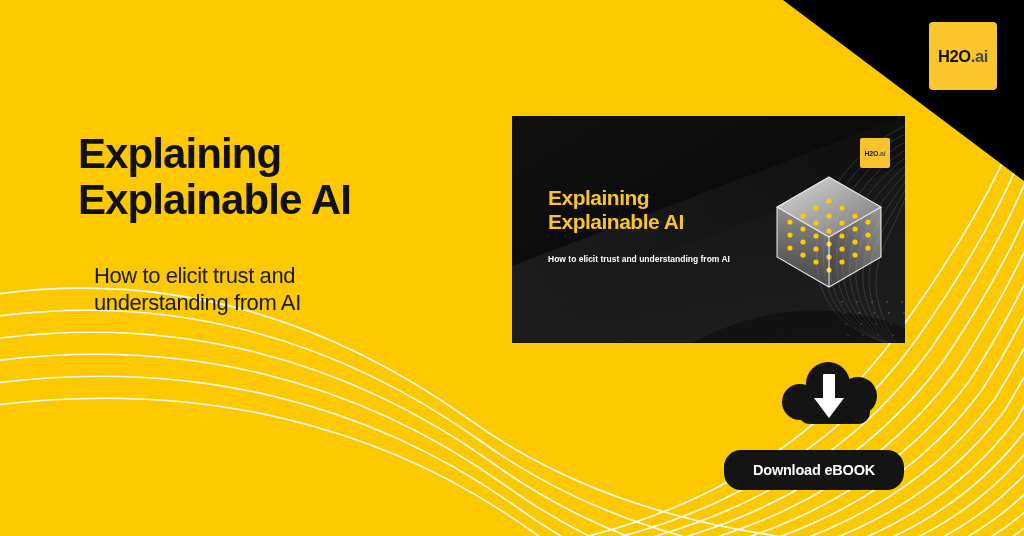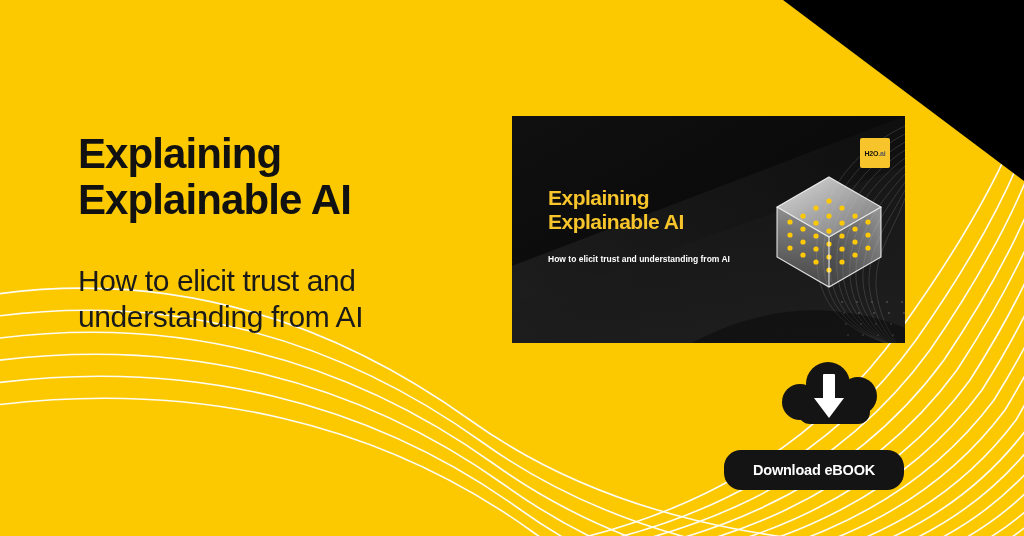--- a/index.html
+++ b/index.html
@@ -15,22 +15,22 @@
   .bg-waves{position:absolute;left:0;top:0;width:1024px;height:536px;pointer-events:none;}
   .corner-black{position:absolute;left:0;top:0;width:1024px;height:536px;pointer-events:none;}
 
   
   .copy{position:absolute;left:78px;top:131px;width:420px;}
   .headline{
     font-size:42px;line-height:1.10;font-weight:bold;color:#111111;
     letter-spacing:-0.9px;margin:0;white-space:pre-line;
   }
   .subhead{
-    margin:0;margin-top:40px;
-    font-size:30px;line-height:1.20;color:#1a1a1a;font-weight:500;
+    margin:16px;margin-top:40px;
+    font-size:22px;line-height:1.20;color:#1a1a1a;font-weight:500;
     letter-spacing:-0.4px;white-space:pre-line;
   }
 
   
   .brand-badge{
     position:absolute;left:929px;top:22px;width:68px;height:68px;
     background:#FBC52D;border-radius:4px;
     display:flex;align-items:center;justify-content:center;
   }
   .brand-badge .wm{font-size:16.5px;font-weight:bold;letter-spacing:-0.4px;color:#15130f;}
@@ -129,20 +129,23 @@
     <polygon points="783,0 1024,0 1024,181" fill="#000000"></polygon>
   </svg>
 
   <div class="copy">
     <h1 class="headline">Explaining
 Explainable AI</h1>
     <p class="subhead">How to elicit trust and
 understanding from AI</p>
   </div>
 
+  <div class="brand-badge">
+    <span class="wm"><span>H2O</span><span class="ai">.ai</span></span>
+  </div>
 
   <div class="cover">
     <svg class="cover-bg" viewBox="0 0 393 227" preserveAspectRatio="none" aria-hidden="true">
       <defs>
         <linearGradient id="coverGrad" x1="0" y1="0" x2="1" y2="1">
           <stop offset="0%" stop-color="#101010"></stop>
           <stop offset="55%" stop-color="#0a0a0a"></stop>
           <stop offset="100%" stop-color="#242424"></stop>
         </linearGradient>
         <linearGradient id="diagGrad" x1="0" y1="1" x2="1" y2="0">

